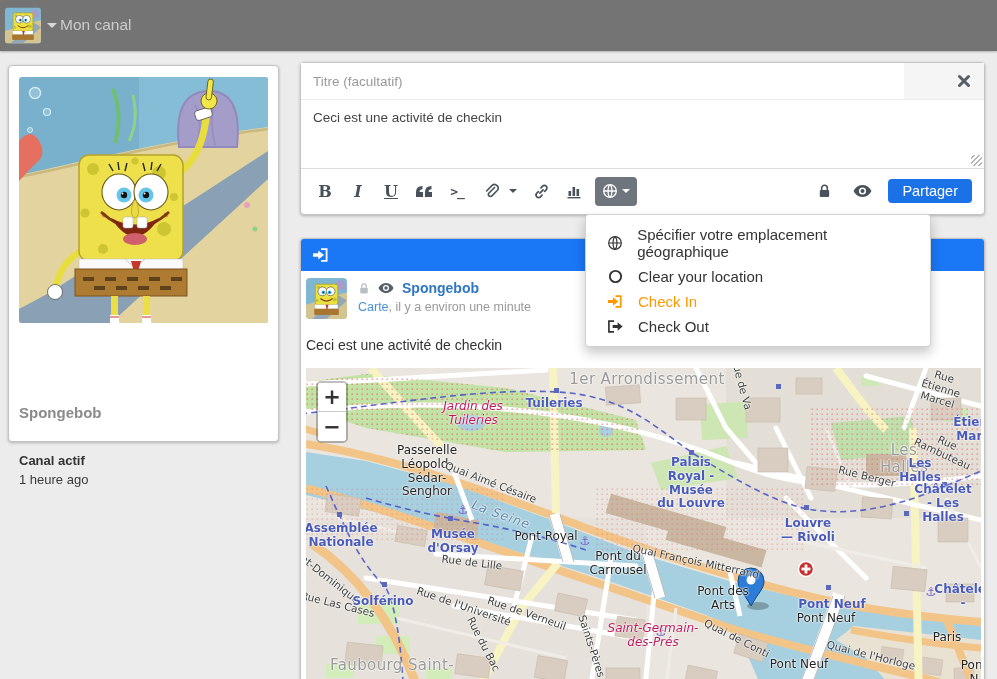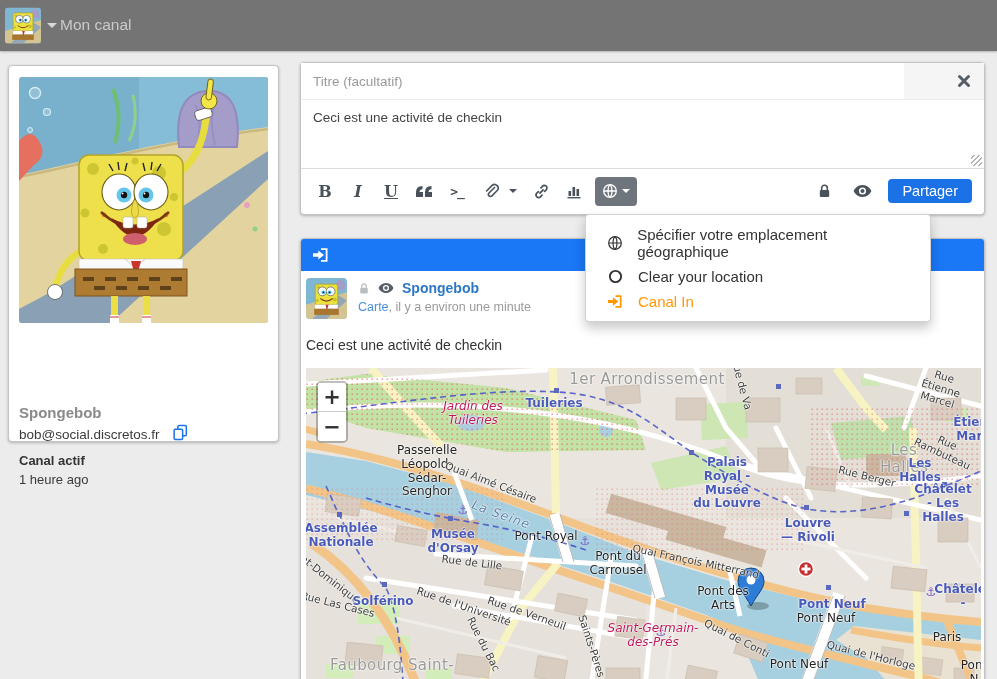--- a/index.html
+++ b/index.html
@@ -188,29 +188,20 @@
           </g>
           <rect x="44" y="141" width="7" height="24" fill="#ecdf45"></rect>
           <rect x="76" y="141" width="7" height="24" fill="#ecdf45"></rect>
           <rect x="43" y="160" width="9" height="8" fill="#fff"></rect>
             <rect x="75" y="160" width="9" height="8" fill="#fff"></rect>
           <path d="M43 162 h9 M75 162 h9" stroke="#c33" stroke-width="1.2"></path>
         </g>
       </svg>
     </div>
     <div class="side-name">Spongebob</div>
-    <div class="side-addr-row">
-      <span class="side-addr">bob@social.discretos.fr</span>
-      <span class="copy-ic">
-        <svg width="17" height="17" viewBox="0 0 16 16">
-            <rect x="5.5" y="1.5" width="8" height="9.5" rx="1.2" fill="none" stroke="#1b72e6" stroke-width="1.4"></rect>
-            <rect x="2" y="5" width="8" height="9.5" rx="1.2" fill="#fff" stroke="#1b72e6" stroke-width="1.4"></rect>
-          </svg>
-      </span>
-    </div>
     <div class="side-status">Canal actif</div>
     <div class="side-time">1 heure ago</div>
   </div>
 
   <div class="panel editor">
     <div class="title-row">
       <input class="title-input" type="text" placeholder="Titre (facultatif)" style="">
       <div class="title-aux">
         <span class="close-btn">
           <svg width="14" height="14" viewBox="0 0 14 14">
@@ -485,21 +476,21 @@
           <div class="maplbl road" style="left: 436px; top: 16px; transform: translate(-50%, -50%) rotate(75deg);">Rue de Va</div>
           <div class="maplbl road" style="left: 635px; top: 20px; transform: translate(-50%, -50%) rotate(17deg);">Rue Étienne Marcel</div>
           <div class="maplbl metro" style="left: 673px; top: 62px; transform: translate(-50%, -50%);">Étienne
 Marcel</div>
           <div class="maplbl city" style="left: 598px; top: 91px; transform: translate(-50%, -50%);">Les Halles</div>
           <div class="maplbl metro" style="left: 614px; top: 103px; transform: translate(-50%, -50%);">Les Halles</div>
           <div class="maplbl road" style="left: 639px; top: 80px; transform: translate(-50%, -50%) rotate(25deg);">Rue Rambuteau</div>
           <div class="maplbl road" style="left: 561px; top: 108px; transform: translate(-50%, -50%) rotate(14deg);">Rue Berger</div>
           <div class="maplbl metro" style="left: 637px; top: 136px; transform: translate(-50%, -50%); text-align: center;">Châtelet
 - Les Halles</div>
-          <div class="maplbl metro" style="left: 385px; top: 116px; transform: translate(-50%, -50%); margin-left: 36px;">Palais
+          <div class="maplbl metro" style="left: 385px; top: 116px; transform: translate(-50%, -50%);">Palais
 Royal -
 Musée
 du Louvre</div>
           <div class="maplbl place" style="left: 121px; top: 104px; transform: translate(-50%, -50%);">Passerelle
 Léopold-
 Sédar-
 Senghor</div>
           <div class="maplbl road" style="left: 185px; top: 114px; transform: translate(-50%, -50%) rotate(21deg);">Quai Aimé Césaire</div>
           <div class="maplbl water" style="left: 195px; top: 147px; transform: translate(-50%, -50%) rotate(20deg);">La Seine</div>
           <div class="maplbl metro" style="left: 35px; top: 168px; transform: translate(-50%, -50%);">Assemblée
@@ -561,17 +552,26 @@
         </span>
       <span>Clear your location</span>
     </div>
     <div class="menu-item checkin">
       <span class="mi-ic">
           <svg width="16" height="15" viewBox="0 0 17 16">
             <path d="M1 6.3 h5.3 V3.4 L12 8 L6.3 12.6 V9.7 H1 z" fill="#ff9800"></path>
             <path d="M9 2.2 H14.6 V13.8 H9" fill="none" stroke="#ff9800" stroke-width="1.8"></path>
           </svg>
         </span>
-      <span>Canal In</span>
+      <span>Check In</span>
+    </div>
+    <div class="menu-item">
+      <span class="mi-ic">
+          <svg width="16" height="15" viewBox="0 0 17 16">
+            <path d="M7.5 2.2 H2 V13.8 H7.5" fill="none" stroke="#333" stroke-width="1.8"></path>
+            <path d="M6 6.3 h5.3 V3.4 L16.6 8 L11.3 12.6 V9.7 H6 z" fill="#333"></path>
+          </svg>
+        </span>
+      <span>Check Out</span>
     </div>
   </div>
 
 </div>
 
 </body></html>

